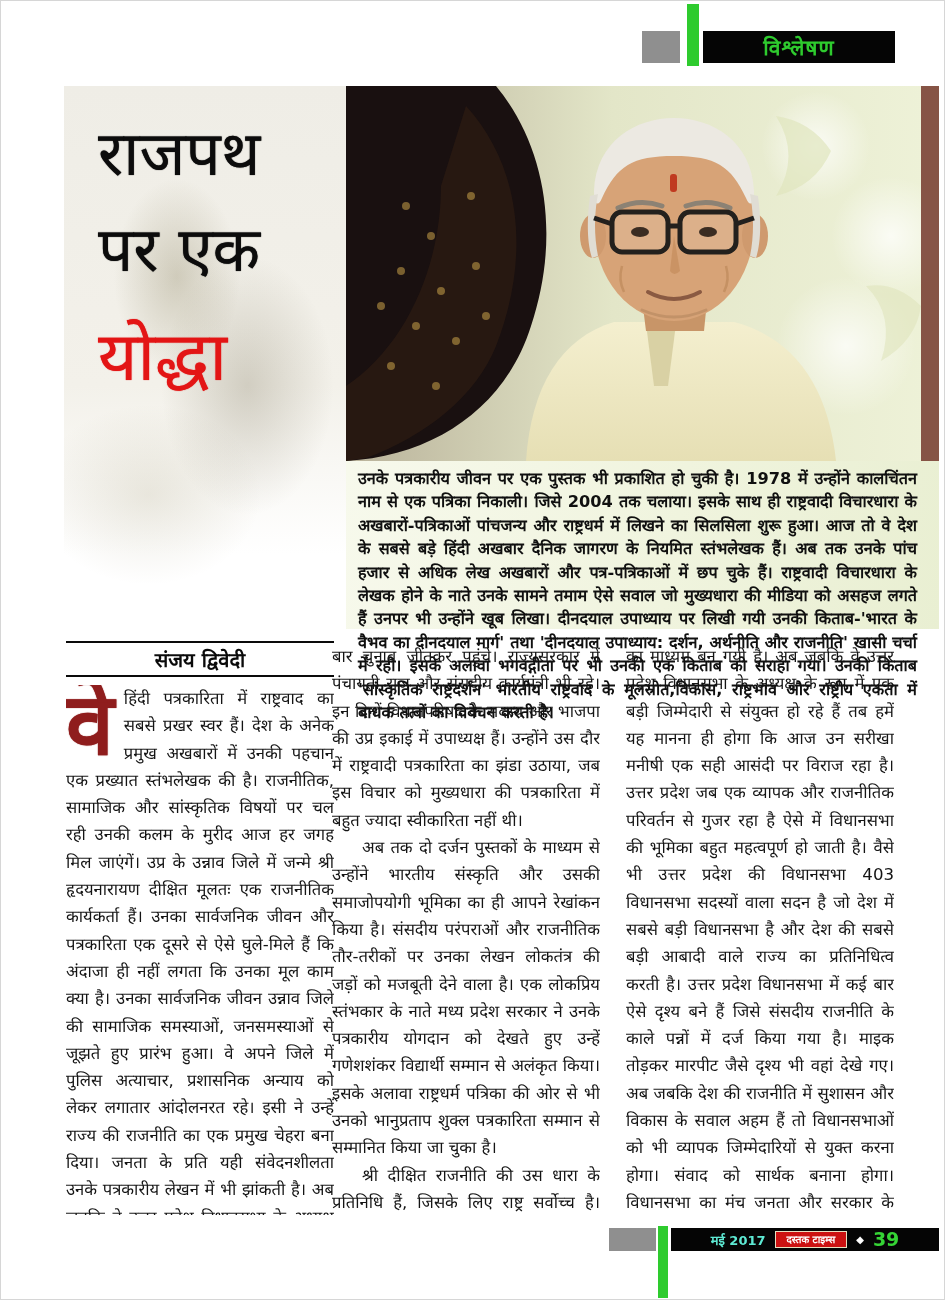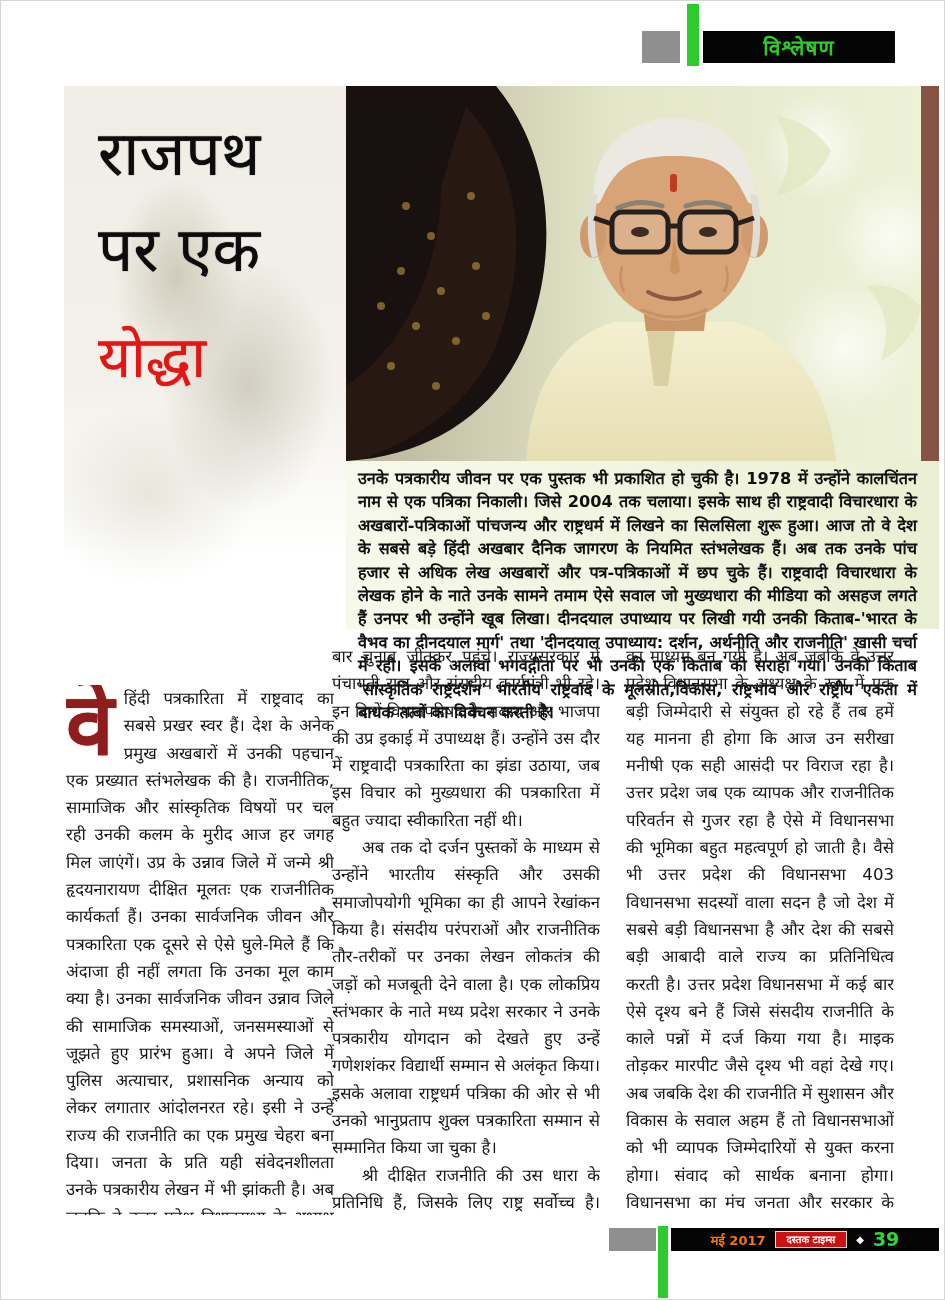--- a/index.html
+++ b/index.html
@@ -22,21 +22,21 @@
       radial-gradient(90px 140px at 40% 35%, rgba(120,110,70,.28), rgba(120,110,70,0) 70%),
       radial-gradient(120px 180px at 65% 55%, rgba(90,80,50,.22), rgba(90,80,50,0) 72%),
       radial-gradient(150px 120px at 30% 75%, rgba(150,140,100,.18), rgba(150,140,100,0) 75%),
       linear-gradient(180deg,#efede6 0%,#f3f1ea 55%,#ffffff 86%);
   }
   .head-lines{position:absolute;left:34px;top:20px;width:230px;}
   .head-line{
     font-size:62px;line-height:96px;font-weight:400;color:#0c0c0c;
     letter-spacing:0;white-space:nowrap;text-shadow:0 0 1px #0c0c0c;
   }
-  .head-line.red{color:#e31515;font-size:57px;line-height:118px;text-shadow:0 0 1px #e31515;}
+  .head-line.red{color:#e31515;font-size:68px;line-height:118px;text-shadow:0 0 1px #e31515;}
   
   .photo{position:absolute;left:345px;top:85px;width:593px;height:375px;overflow:hidden;}
   .photo svg{display:block;}
   
   .caption{
     position:absolute;left:345px;top:460px;width:593px;height:168px;
     background:linear-gradient(100deg,#f7f9ec 0%,#f0f4de 55%,#e9efd2 100%);
     padding:6px 22px 4px 12px;
   }
   .caption p{
@@ -58,21 +58,21 @@
   .col3{left:625px;top:642px;width:268px;height:572px;}
   .dropcap{
     float:left;font-size:86px;line-height:70px;font-weight:800;color:#8f1d1d;
     margin:4px 10px 0 0;text-shadow:0 0 1px #8f1d1d;
   }
   
   .ftr-gray{position:absolute;left:608px;top:1227px;width:47px;height:23px;background:#8f8f8f;}
   .ftr-green{position:absolute;left:657px;top:1225px;width:10px;height:72px;background:#2ecb2e;}
   .ftr-black{position:absolute;left:670px;top:1227px;width:268px;height:23px;background:#050505;
     display:flex;align-items:center;justify-content:center;gap:9px;}
-  .ftr-month{color:#f97316;font-size:13px;font-weight:bold;}
+  .ftr-month{color:#5eead4;font-size:13px;font-weight:bold;}
   .ftr-logo{background:#cc1111;color:#ffffff;font-size:10px;font-weight:bold;
     padding:1px 11px;border:1px solid #e8e0c0;line-height:13px;white-space:nowrap;}
   .ftr-diamond{color:#ffffff;font-size:10px;}
   .ftr-page{color:#35d435;font-size:19px;font-weight:800;line-height:19px;}
 </style>
 </head>
 <body>
 
 <div class="page">
 
@@ -173,20 +173,23 @@
         <path d="M276 180 q-4 14 2 26" stroke="#c08c5e" stroke-width="2.5" fill="none" opacity="0.8"></path>
         <path d="M380 180 q4 14 -2 26" stroke="#c08c5e" stroke-width="2.5" fill="none" opacity="0.8"></path>
       </g>
     </svg>
   </div>
 
   <div class="caption">
     <p>उनके पत्रकारीय जीवन पर एक पुस्तक भी प्रकाशित हो चुकी है। 1978 में उन्होंने कालचिंतन नाम से एक पत्रिका निकाली। जिसे  2004 तक चलाया। इसके साथ ही राष्ट्रवादी विचारधारा के अखबारों-पत्रिकाओं पांचजन्य और राष्ट्रधर्म में लिखने का सिलसिला शुरू हुआ। आज तो वे देश के सबसे बड़े हिंदी अखबार दैनिक जागरण के नियमित स्तंभलेखक हैं। अब तक उनके पांच हजार से अधिक लेख अखबारों और पत्र-पत्रिकाओं में छप चुके हैं। राष्ट्रवादी विचारधारा के लेखक होने के नाते उनके सामने तमाम ऐसे सवाल जो मुख्यधारा की मीडिया को असहज लगते हैं उनपर भी उन्होंने खूब लिखा। दीनदयाल उपाध्याय पर लिखी गयी उनकी किताब-'भारत के वैभव का दीनदयाल मार्ग' तथा 'दीनदयाल उपाध्याय: दर्शन, अर्थनीति और राजनीति' खासी चर्चा में रही। इसके अलावा भगवद्गीता पर भी उनकी एक किताब को सराहा गया। उनकी किताब 'सांस्कृतिक राष्ट्रदर्शन' भारतीय राष्ट्रवाद के मूलस्रोत,विकास, राष्ट्रभाव और राष्ट्रीय एकता में बाधक तत्वों का विवेचन करती है।</p>
   </div>
 
+  <div class="byline">
+    <span>संजय द्विवेदी</span>
+  </div>
 
   <div class="col col1">
     <p><span class="dropcap">वे</span><span>हिंदी पत्रकारिता में राष्ट्रवाद का सबसे प्रखर स्वर हैं। देश के अनेक प्रमुख अखबारों में उनकी पहचान एक प्रख्यात स्तंभलेखक की है। राजनीतिक, सामाजिक और सांस्कृतिक विषयों पर चल रही उनकी कलम के मुरीद आज हर जगह मिल जाएंगें। उप्र के उन्नाव जिले में जन्मे श्री हृदयनारायण दीक्षित मूलतः एक राजनीतिक कार्यकर्ता हैं। उनका सार्वजनिक जीवन और पत्रकारिता एक दूसरे से ऐसे घुले-मिले हैं कि अंदाजा ही नहीं लगता कि उनका मूल काम क्या है। उनका सार्वजनिक जीवन उन्नाव जिले की सामाजिक समस्याओं, जनसमस्याओं से जूझते हुए प्रारंभ हुआ। वे अपने जिले में पुलिस अत्याचार, प्रशासनिक अन्याय को लेकर लगातार आंदोलनरत रहे। इसी ने उन्हें राज्य की राजनीति का एक प्रमुख चेहरा बना दिया। जनता के प्रति यही संवेदनशीलता उनके पत्रकारीय लेखन में भी झांकती है। अब जबकि वे उत्तर प्रदेश विधानसभा के अध्यक्ष बन चुके हैं तब उनके लिए यह कहना सार्थक होगा कि राजपथ पर एक बौद्धिक योद्धा की इस उपलब्धि पर उत्तर प्रदेश के लोग स्वयं को गौरवान्वित अनुभव कर रहे हैं। सन् 1972 में जिला परिषद, उन्नाव के सदस्य के रूप में अपना राजनीतिक जीवन प्रारंभ करने वाले श्री दीक्षित आपातकाल के दिनों में 19 महीने जेल में भी रहे। उप्र की विधानसभा में लगातार चार</span></p>
   </div>
 
   <div class="col col2">
     <p>बार चुनाव जीतकर पहुंचे। राज्यसरकार में पंचायती राज और संसदीय कार्यमंत्री भी रहे। इन दिनों विधानपरिषद के सदस्य और भाजपा की उप्र इकाई में उपाध्यक्ष हैं। उन्होंने उस दौर में राष्ट्रवादी पत्रकारिता का झंडा उठाया, जब इस विचार को मुख्यधारा की पत्रकारिता में बहुत ज्यादा स्वीकारिता नहीं थी।</p>
     <p class="indent">अब तक दो दर्जन पुस्तकों के माध्यम से उन्होंने भारतीय संस्कृति और उसकी समाजोपयोगी भूमिका का ही आपने रेखांकन किया है। संसदीय परंपराओं और राजनीतिक तौर-तरीकों पर उनका लेखन लोकतंत्र की जड़ों को मजबूती देने वाला है। एक लोकप्रिय स्तंभकार के नाते मध्य प्रदेश सरकार ने उनके पत्रकारीय योगदान को देखते हुए उन्हें गणेशशंकर विद्यार्थी सम्मान से अलंकृत किया। इसके अलावा राष्ट्रधर्म पत्रिका की ओर से भी उनको भानुप्रताप शुक्ल पत्रकारिता सम्मान से सम्मानित किया जा चुका है।</p>
     <p class="indent">श्री दीक्षित राजनीति की उस धारा के प्रतिनिधि हैं, जिसके लिए राष्ट्र सर्वोच्च है। राष्ट्रीय चेतना से ओतप्रोत उनका लेखन समूचे समाज की आवाज बन गया है। वे ही हैं जो समय की शिला पर बैठकर हमें चेताते हैं और जड़ों से जोड़ते हैं। उनकी  राजनीतिक शैली भी समता, समरसता और भावना की भावभूमि से जुड़ी हुयी है। अपनी विद्वता के बोझ से वे दबे नहीं हैं बल्कि और उदार हुए हैं। उनकी समूची चेतना इस राष्ट्र की जनभावना के प्रकटीकरण</p>
   </div>

